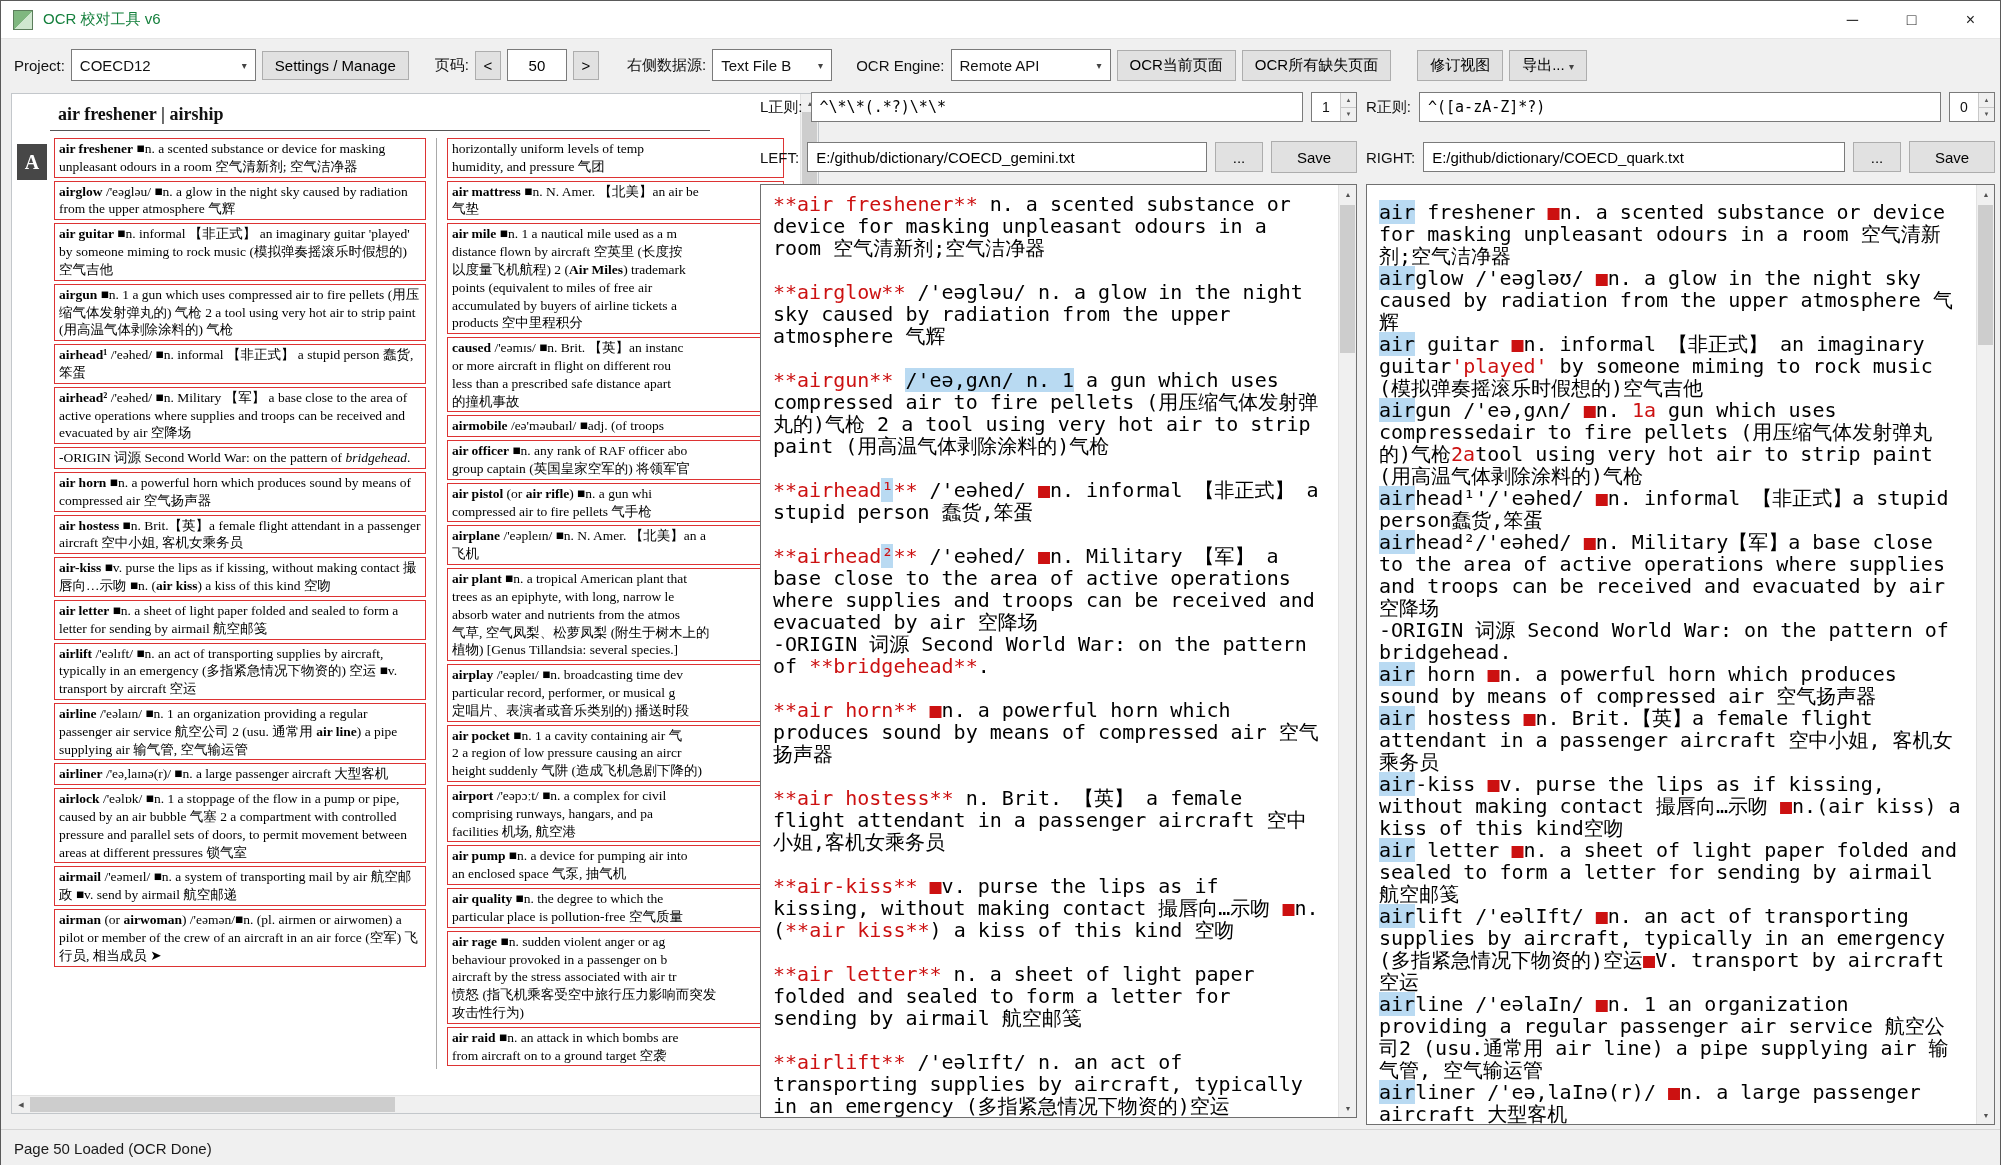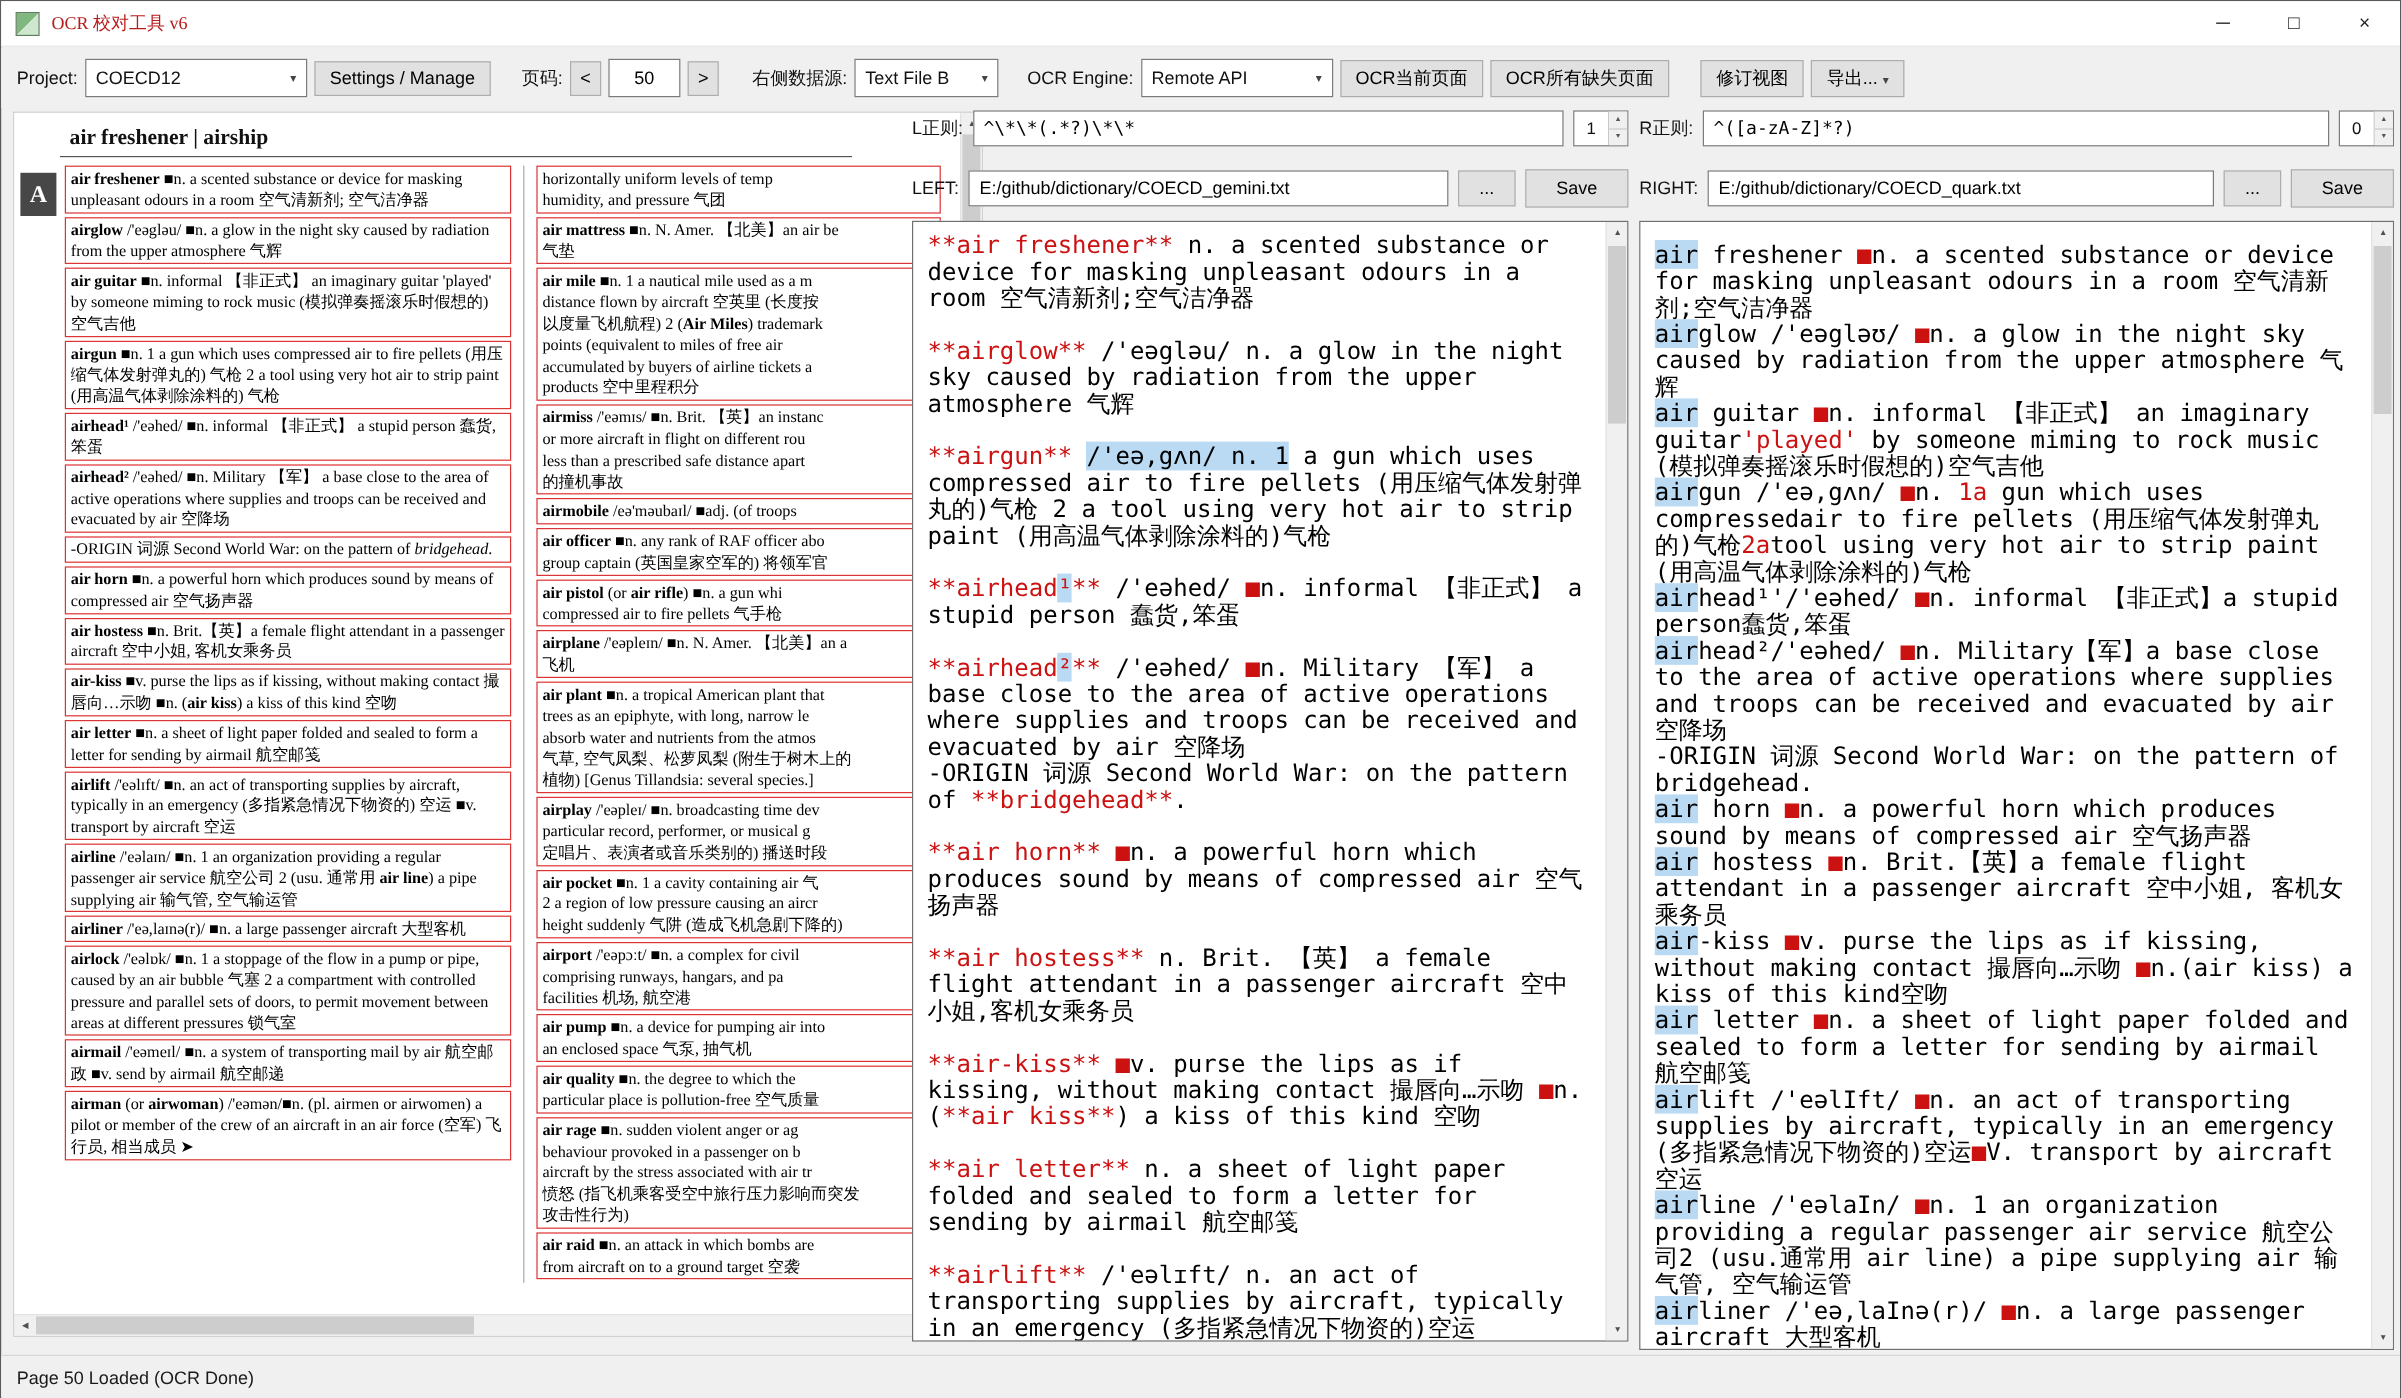--- a/index.html
+++ b/index.html
@@ -3,21 +3,21 @@
 <meta charset="utf-8">
 <style>
   * { margin:0; padding:0; box-sizing:border-box; }
   html,body { width:2001px; height:1165px; }
   body { font-family:"Liberation Sans","DejaVu Sans",sans-serif; background:#fff; overflow:hidden; position:relative; color:#111; }
   .window { position:absolute; inset:0; border:1px solid #5a5a5a; background:#f0f0f0; }
 
   
   .titlebar { position:absolute; top:0; left:0; right:0; height:38px; background:#ffffff; display:flex; align-items:center; border-bottom:1px solid #e6e6e6; }
   .app-icon { width:20px; height:20px; margin-left:12px; border:1px solid #5b7d5b; background:linear-gradient(135deg,#7fb77f 0 50%,#cfe7cf 50% 100%); }
-  .title-text { margin-left:10px; font-size:15px; color:#b91c1c;font-family:Liberation Serif, serif; }
+  .title-text { margin-left:10px; font-size:15px; color:#15803d; }
   .win-controls { margin-left:auto; display:flex; height:100%; }
   .win-btn { width:59px; height:100%; display:flex; align-items:center; justify-content:center; font-size:16px; color:#222; cursor:default; }
 
   
   .toolbar { position:absolute; top:39px; left:0; right:0; height:50px; display:flex; align-items:center; padding:0 13px; gap:6px; font-size:15px; background:#f0f0f0; }
   .tb-label { white-space:nowrap; }
   .btn { background:#e1e1e1; border:1px solid #adadad; font-size:15px; font-family:inherit; padding:5px 12px; white-space:nowrap; }
   .btn-sm { width:26px; padding:5px 0; text-align:center; }
   .combo { background:#fff; border:1px solid #7a7a7a; height:32px; display:flex; align-items:center; justify-content:space-between; padding:0 8px; gap:8px; }
   .chev { font-size:10px; color:#444; }
@@ -154,21 +154,21 @@
           <div class="seg-block"><span>horizontally uniform levels of temp
 humidity, and pressure 气团</span></div>
           <div class="seg-block"><span class="sg-b">air mattress</span><span> ■n. N. Amer. 【北美】an air be
 气垫</span></div>
           <div class="seg-block"><span class="sg-b">air mile</span><span> ■n. 1 a nautical mile used as a m
 distance flown by aircraft 空英里 (长度按
 以度量飞机航程) 2 (</span><span class="sg-b">Air Miles</span><span>) trademark
 points (equivalent to miles of free air
 accumulated by buyers of airline tickets a
 products 空中里程积分</span></div>
-          <div class="seg-block"><span class="sg-b">airmiss</span><span> /'eəmɪs/ ■n. Brit. 【英】an instanc
+          <div class="seg-block"><span class="sg-b">caused</span><span> /'eəmɪs/ ■n. Brit. 【英】an instanc
 or more aircraft in flight on different rou
 less than a prescribed safe distance apart
 的撞机事故</span></div>
           <div class="seg-block"><span class="sg-b">airmobile</span><span> /eə'məubaɪl/ ■adj. (of troops</span></div>
           <div class="seg-block"><span class="sg-b">air officer</span><span> ■n. any rank of RAF officer abo
 group captain (英国皇家空军的) 将领军官</span></div>
           <div class="seg-block"><span class="sg-b">air pistol</span><span> (or </span><span class="sg-b">air rifle</span><span>) ■n. a gun whi
 compressed air to fire pellets 气手枪</span></div>
           <div class="seg-block"><span class="sg-b">airplane</span><span> /'eəpleɪn/ ■n. N. Amer. 【北美】an a
 飞机</span></div>

